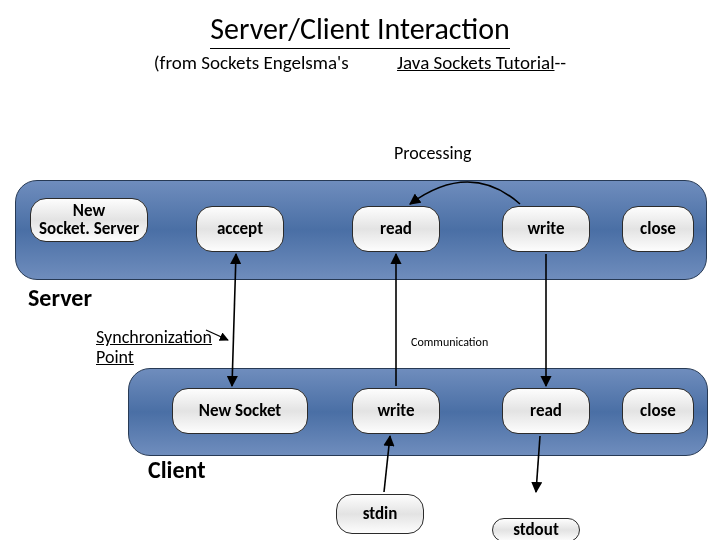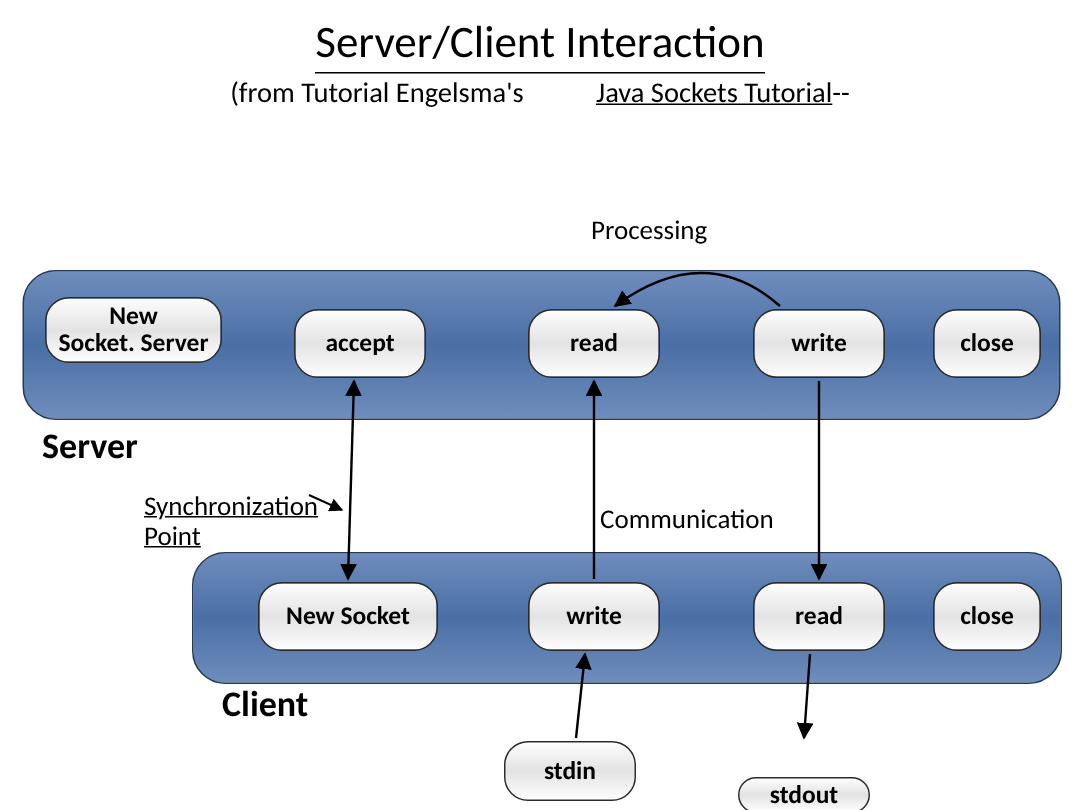--- a/index.html
+++ b/index.html
@@ -38,22 +38,22 @@
     left: 28px; top: 283px;
     font-size: 24px; font-weight: 700;
   }
   .label-sync {
     position: absolute;
     left: 96px; top: 328px;
     font-size: 18px; line-height: 1.1; text-decoration: underline;
   }
   .label-comm {
     position: absolute;
-    left: 400px; top: 335px;
-    font-size: 18px;
+    left: 411px; top: 335px;
+    font-size: 12px;
   }
   .label-client {
     position: absolute;
     left: 148px; top: 455px;
     font-size: 24px; font-weight: 700;
   }
   
   .panel {
     position: absolute;
     border-radius: 22px;
@@ -75,41 +75,41 @@
     align-items: center;
     justify-content: center;
     line-height: 1.05;
     padding: 2px 4px;
   }
   .sNewSS { left: 30px; top: 198px; width: 118px; height: 44px; }
   .sAccept { left: 196px; top: 206px; width: 88px; height: 46px; }
   .sReadTop { left: 352px; top: 206px; width: 88px; height: 46px; }
   .sWriteTop { left: 502px; top: 206px; width: 88px; height: 46px; }
   .sCloseTop { left: 622px; top: 206px; width: 72px; height: 46px; }
-  .sNewSock { left: 172px; top: 388px; width: 120px; height: 46px; }
+  .sNewSock { left: 172px; top: 388px; width: 136px; height: 46px; }
   .sWriteBot { left: 352px; top: 388px; width: 88px; height: 46px; }
   .sReadBot { left: 502px; top: 388px; width: 88px; height: 46px; }
   .sCloseBot { left: 622px; top: 388px; width: 72px; height: 46px; }
   .sStdin { left: 336px; top: 494px; width: 88px; height: 40px; }
   .sStdout { left: 492px; top: 518px; width: 88px; height: 24px; }
   svg.arrows {
     position: absolute;
     left: 0; top: 0;
     width: 720px; height: 540px;
     pointer-events: none;
   }
 </style>
 </head>
 <body>
 
 <div class="title-wrap">
   <div class="title">Server/Client Interaction</div>
 </div>
 <div class="subtitle">
-  <span>(from Tutorial Engelsma's </span><span class="link-part">Java Sockets Tutorial</span><span>--</span><br>
+  <span>(from Sockets Engelsma's </span><span class="link-part">Java Sockets Tutorial</span><span>--</span><br>
 </div>
 
 <div class="label-processing">Processing</div>
 
 <div class="panel panel-server"></div>
 <div class="step sNewSS">New<br>Socket. Server</div>
 <div class="step sAccept">accept</div>
 <div class="step sReadTop">read</div>
 <div class="step sWriteTop">write</div>
 <div class="step sCloseTop">close</div>

